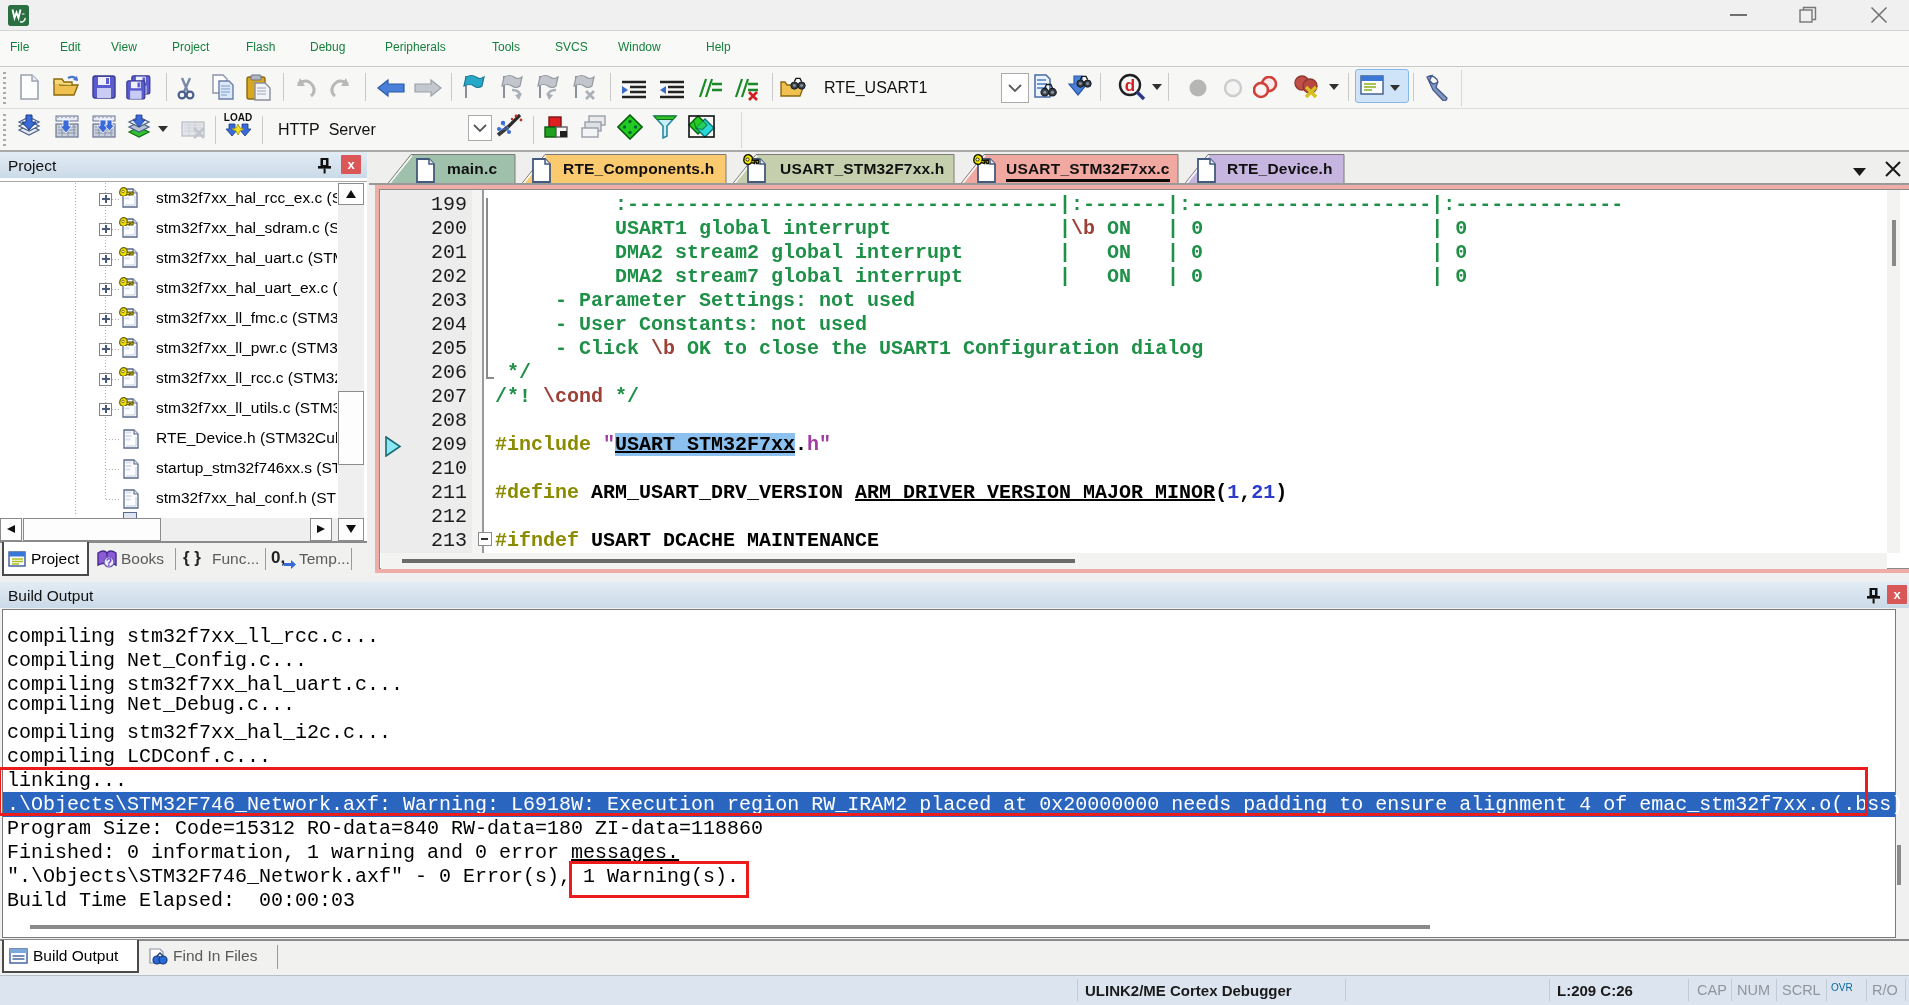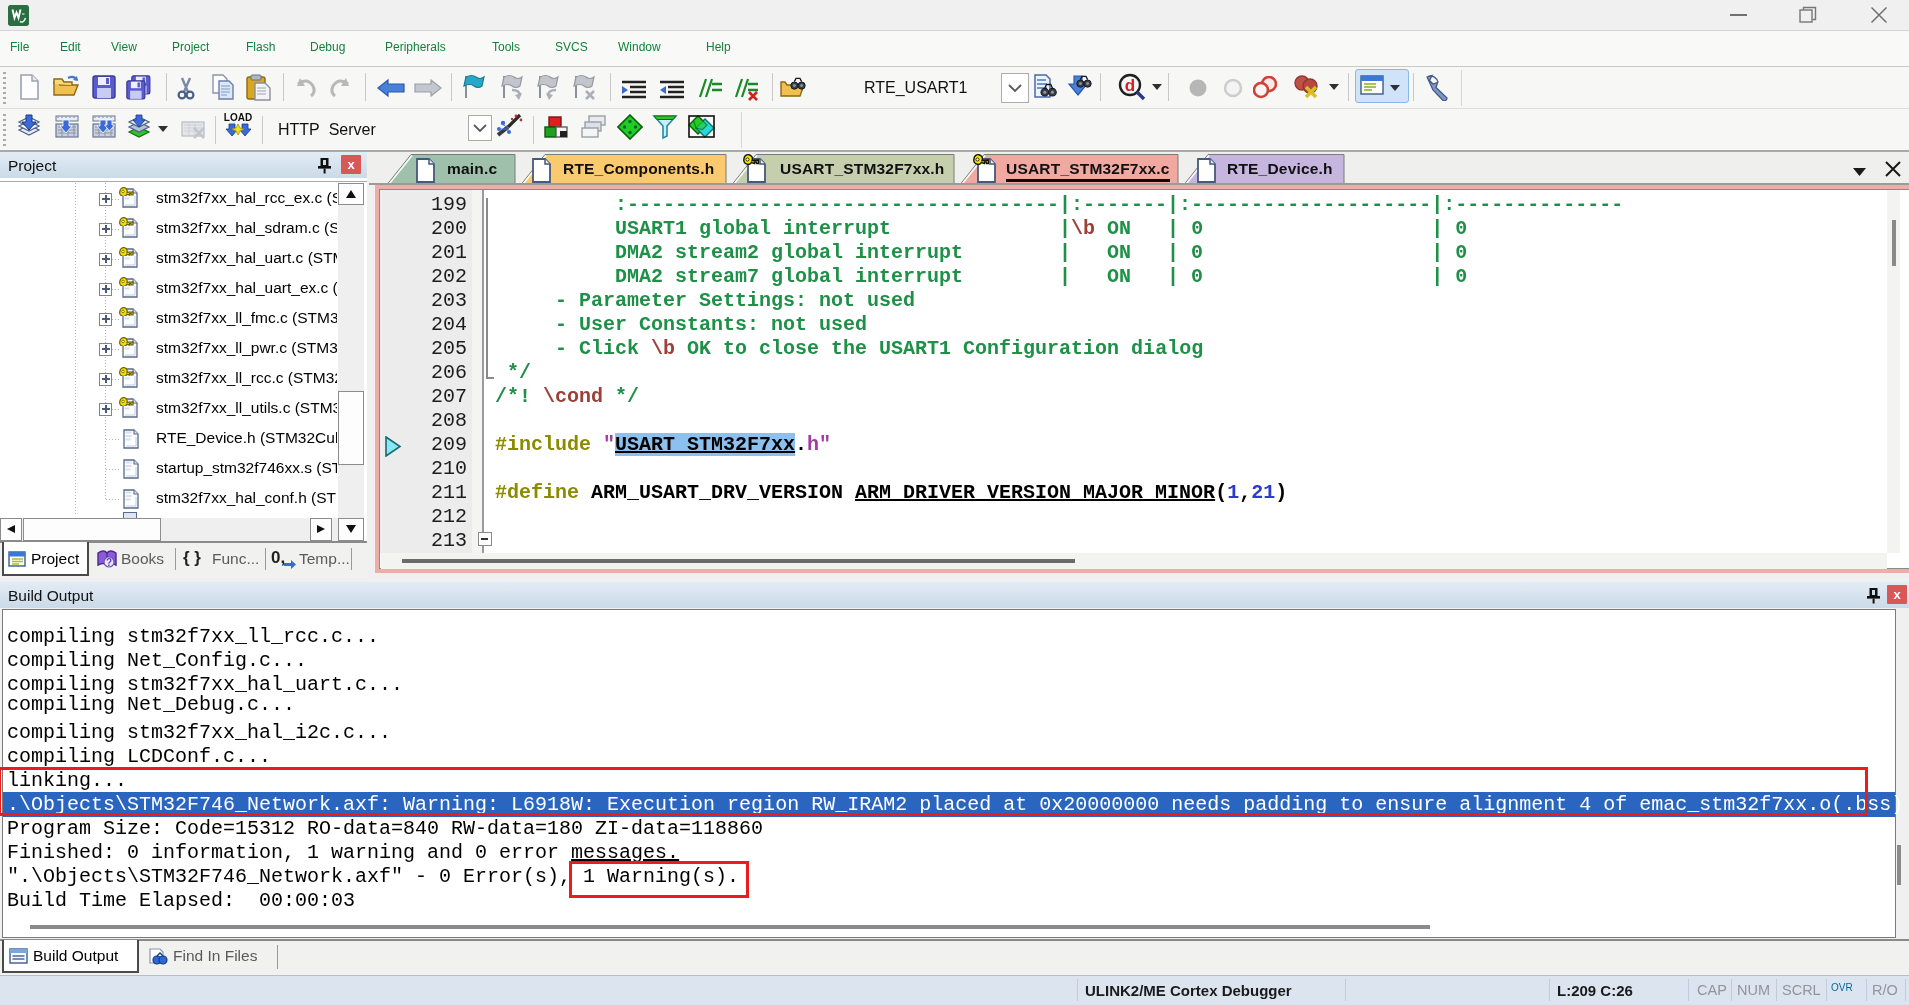--- a/index.html
+++ b/index.html
@@ -164,21 +164,21 @@
       <svg class="ico" style="left:780px;top:74px;" width="27" height="26" viewBox="0 0 27 26">
         <path d="M1 8 L1 22 L20 22 L24 11 L7 11 L5 8 Z" fill="#f0c050" stroke="#8a6a10" stroke-width="1.4"></path>
         <g transform="translate(8,2) scale(0.8)">
           <circle cx="8" cy="12" r="4.5" fill="#3a4048" stroke="#14181e" stroke-width="1.2"></circle>
           <circle cx="17" cy="12" r="4.5" fill="#3a4048" stroke="#14181e" stroke-width="1.2"></circle>
           <circle cx="8" cy="12" r="1.8" fill="#8a98a8"></circle>
           <circle cx="17" cy="12" r="1.8" fill="#8a98a8"></circle>
           <path d="M8 7 L10 3 L15 3 L17 7" fill="none" stroke="#14181e" stroke-width="1.6"></path>
         </g>
       </svg>
-      <div class="ab" style="left:824px;top:79px;font-size:16px;color:#111;margin-left:40px;">RTE_USART1</div>
+      <div class="ab" style="left:824px;top:79px;font-size:16px;color:#111;">RTE_USART1</div>
       <div class="ab" style="left:1001px;top:73px;width:28px;height:30px;background:#fff;border:1px solid #ababab;box-sizing:border-box;"></div>
       <svg class="ico" style="left:1008px;top:84px;" width="14" height="9" viewBox="0 0 14 9">
         <path d="M1 1 L7 7 L13 1" stroke="#5a5a5a" stroke-width="1.8" fill="none"></path>
       </svg>
       <svg class="ico" style="left:1032px;top:74px;" width="27" height="26" viewBox="0 0 27 26">
         <path d="M3 1 L14 1 L18 5 L18 23 L3 23 Z" fill="#eaf2fc" stroke="#4a6aa8" stroke-width="1.5"></path>
         <path d="M5 6 h9 M5 10 h10 M5 14 h10" stroke="#4a7ac8" stroke-width="1.4"></path>
         <g transform="translate(6,8) scale(0.85)">
           <circle cx="8" cy="12" r="4.5" fill="#3a4048" stroke="#14181e" stroke-width="1.2"></circle>
           <circle cx="17" cy="12" r="4.5" fill="#3a4048" stroke="#14181e" stroke-width="1.2"></circle>
@@ -634,20 +634,21 @@
         <div class="codeline mono" style="left:115px;top:27px;"><span class="grn">          USART1 global interrupt              |</span><span class="mrn">\b</span><span class="grn"> ON   | 0                   | 0</span></div>
         <div class="codeline mono" style="left:115px;top:51px;"><span class="grn">          DMA2 stream2 global interrupt        |   ON   | 0                   | 0</span></div>
         <div class="codeline mono" style="left:115px;top:75px;"><span class="grn">          DMA2 stream7 global interrupt        |   ON   | 0                   | 0</span></div>
         <div class="codeline mono" style="left:115px;top:123px;"><span class="grn">     - User Constants: not used</span></div>
         <div class="codeline mono" style="left:115px;top:99px;"><span class="grn">     - Parameter Settings: not used</span></div>
         <div class="codeline mono" style="left:115px;top:147px;"><span class="grn">     - Click </span><span class="mrn">\b</span><span class="grn"> OK to close the USART1 Configuration dialog</span></div>
         <div class="codeline mono" style="left:115px;top:171px;"><span class="grn"> */</span></div>
         <div class="codeline mono" style="left:115px;top:195px;"><span class="grn">/*! </span><span class="mrn">\cond</span><span class="grn"> */</span></div>
         <div class="codeline mono" style="left:115px;top:243px;"><span class="olv">#include</span> <span class="ppl">"</span><span style="background:#8cc0ee;text-decoration:underline;">USART_STM32F7xx</span>.<span class="ppl">h"</span></div>
         <div class="codeline mono" style="left:115px;top:291px;"><span class="olv">#define</span> ARM_USART_DRV_VERSION <span style="text-decoration:underline;">ARM_DRIVER_VERSION_MAJOR_MINOR</span>(<span class="nmb">1</span>,<span class="nmb">21</span>)</div>
+        <div class="codeline mono" style="left:115px;top:339px;"><span class="olv">#ifndef</span> USART DCACHE MAINTENANCE</div>
         <div class="ab" style="left:106px;top:8px;width:1.5px;height:180px;background:#8a8a8a;"></div>
         <div class="ab" style="left:106px;top:187px;width:8px;height:1.5px;background:#8a8a8a;"></div>
         <div class="ab" style="left:98px;top:342px;width:14px;height:14px;background:#fff;border:1px solid #8a8a8a;box-sizing:border-box;"></div>
         <div class="ab" style="left:100.5px;top:348px;width:7px;height:1.6px;background:#333;"></div>
       </div>
       <svg class="ico" style="left:384px;top:436px;" width="18" height="21" viewBox="0 0 18 21">
         <path d="M2 1 L16 10.5 L2 20 Z" fill="#8ae8f4" stroke="#1a6a74" stroke-width="1.6"></path>
       </svg>
       <div class="ab" style="left:381px;top:553px;width:1506px;height:16px;background:#f3f3f2;"></div>
       <div class="ab" style="left:402px;top:559px;width:673px;height:4px;background:#6b6b6b;"></div>

